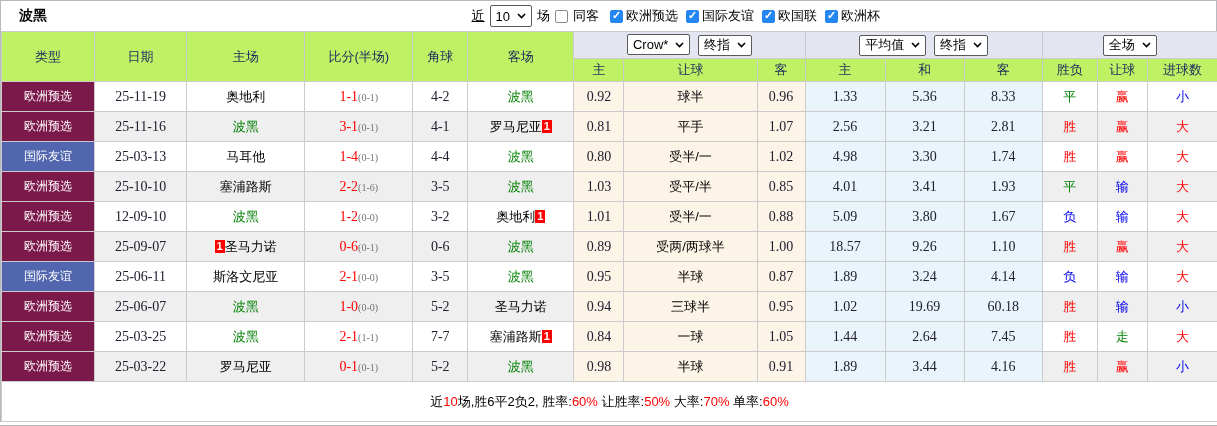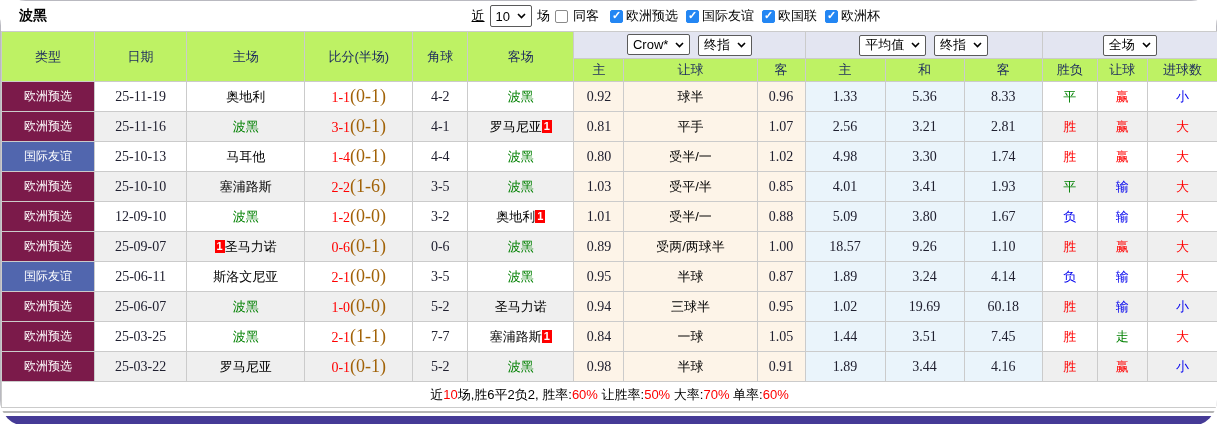--- a/index.html
+++ b/index.html
@@ -1,17 +1,17 @@
 <!DOCTYPE html>
 <html><head>
 <meta charset="utf-8">
 <style>
   html,body{margin:0;padding:0;background:#fff;}
   .page{width:1217px;height:426px;position:relative;font-family:"Liberation Sans",sans-serif;
-        background:#fff;box-sizing:border-box;overflow:hidden;border-radius:26px;}
+        background:#fff;box-sizing:border-box;overflow:hidden;}
   .frame{border:1px solid #b9b9c0;border-bottom:none;box-sizing:border-box;width:1217px;}
   
   .title-bar{height:30px;display:flex;align-items:center;background:#fff;}
   .title{font-weight:bold;font-size:14px;color:#000;margin-left:18px;}
   .controls{margin-left:auto;margin-right:336px;display:flex;align-items:center;gap:5px;font-size:13px;color:#000;}
   .u{text-decoration:underline;}
   .sel{display:inline-flex;align-items:center;gap:7px;border:1px solid #5a5a5a;background:#fff;
        height:20px;padding:0 5px;border-radius:2px;font-size:13px;color:#000;cursor:default;}
   .sel svg{display:block;}
   .cb{display:inline-block;width:13px;height:13px;border:1px solid #8a8a8a;background:#fff;border-radius:2px;
@@ -29,25 +29,25 @@
   .selcell{background:#e3e5f1;}
   .selcell .sel{height:19px;margin:0 2px;text-align:right;}
   tbody td{font-size:13px;height:30px;color:#000;background:#fff;}
   tr.alt td.plain{background:#efefef;}
   td.plain{background:#fff;}
   td.crow{background:#fdf4e8;}
   td.avgc{background:#eaf4fb;}
   .num{font-family:"Liberation Serif",serif;font-size:14px;color:#202030;}
   td.type-cell{color:#fff;font-size:12px;}
   .ft{color:#ff0000;font-family:"Liberation Serif",serif;font-size:14px;}
-  .ht{color:#a16207;font-family:"Liberation Serif",serif;font-size:18px;}
+  .ht{color:#737373;font-family:"Liberation Serif",serif;font-size:10px;}
   .badge{display:inline-block;background:#ff0000;color:#fff;font-size:11px;font-weight:bold;
          line-height:13px;padding:0 2px;vertical-align:1px;}
   .team-green{color:#008000;}
-  tfoot td{height:26px;font-size:13px;background:#fff;white-space:pre-wrap;}
+  tfoot td{height:40px;font-size:13px;background:#fff;white-space:pre-wrap;}
   .sum-red{color:#ff0000;}
   
   .gray-line{height:2px;background:#b5b5b5;margin-top:3px;width:1217px;}
   .purple-bar{height:8px;background:#453a96;margin-top:3px;width:1217px;}
 </style>
 </head>
 <body>
 
 <div class="page">
   <div class="frame">
@@ -195,21 +195,21 @@
             <td class="crow num">1.07</td>
             <td class="avgc num">2.56</td>
             <td class="avgc num">3.21</td>
             <td class="avgc num">2.81</td>
             <td class="plain" style="color: rgb(255, 0, 0);">胜</td>
             <td class="plain" style="color: rgb(255, 0, 0);">赢</td>
             <td class="plain" style="color: rgb(255, 0, 0);">大</td>
           </tr>
           <tr>
             <td class="type-cell" style="background: rgb(81, 102, 174);">国际友谊</td>
-            <td class="plain num">25-10-13</td>
+            <td class="plain num">25-03-13</td>
             <td class="plain"><span>马耳他</span></td>
             <td class="plain"><span class="ft">1-4</span><span class="ht">(0-1)</span></td>
             <td class="plain num">4-4</td>
             <td class="plain"><span class="team-green" style="color: rgb(0, 128, 0);">波黑</span></td>
             <td class="crow num">0.80</td>
             <td class="crow">受半/一</td>
             <td class="crow num">1.02</td>
             <td class="avgc num">4.98</td>
             <td class="avgc num">3.30</td>
             <td class="avgc num">1.74</td>
@@ -306,21 +306,21 @@
             <td class="type-cell" style="background: rgb(123, 26, 74);">欧洲预选</td>
             <td class="plain num">25-03-25</td>
             <td class="plain"><span class="team-green" style="color: rgb(0, 128, 0);">波黑</span></td>
             <td class="plain"><span class="ft">2-1</span><span class="ht">(1-1)</span></td>
             <td class="plain num">7-7</td>
             <td class="plain"><span>塞浦路斯</span><span class="badge">1</span></td>
             <td class="crow num">0.84</td>
             <td class="crow">一球</td>
             <td class="crow num">1.05</td>
             <td class="avgc num">1.44</td>
-            <td class="avgc num">3.51</td>
+            <td class="avgc num">2.64</td>
             <td class="avgc num">7.45</td>
             <td class="plain" style="color: rgb(255, 0, 0);">胜</td>
             <td class="plain" style="color: rgb(0, 128, 0);">走</td>
             <td class="plain" style="color: rgb(255, 0, 0);">大</td>
           </tr>
           <tr class="alt">
             <td class="type-cell" style="background: rgb(123, 26, 74);">欧洲预选</td>
             <td class="plain num">25-03-22</td>
             <td class="plain"><span>罗马尼亚</span></td>
             <td class="plain"><span class="ft">0-1</span><span class="ht">(0-1)</span></td>

